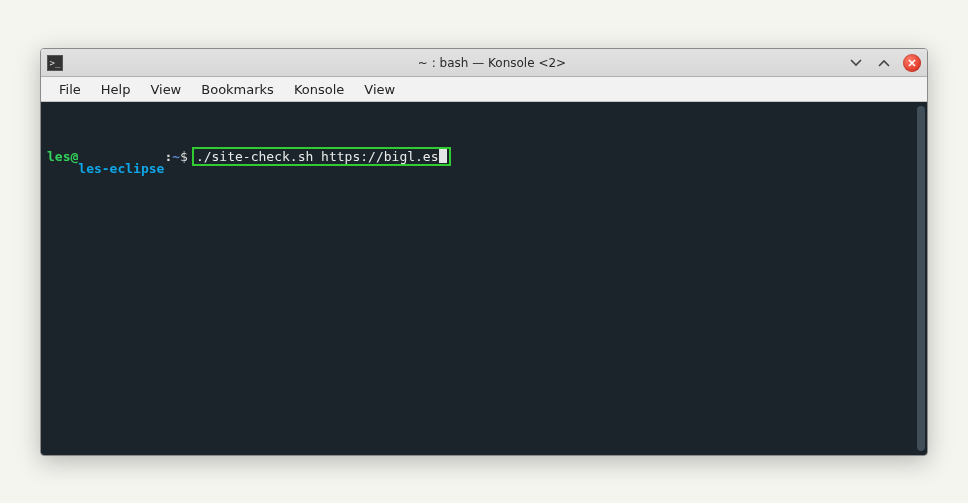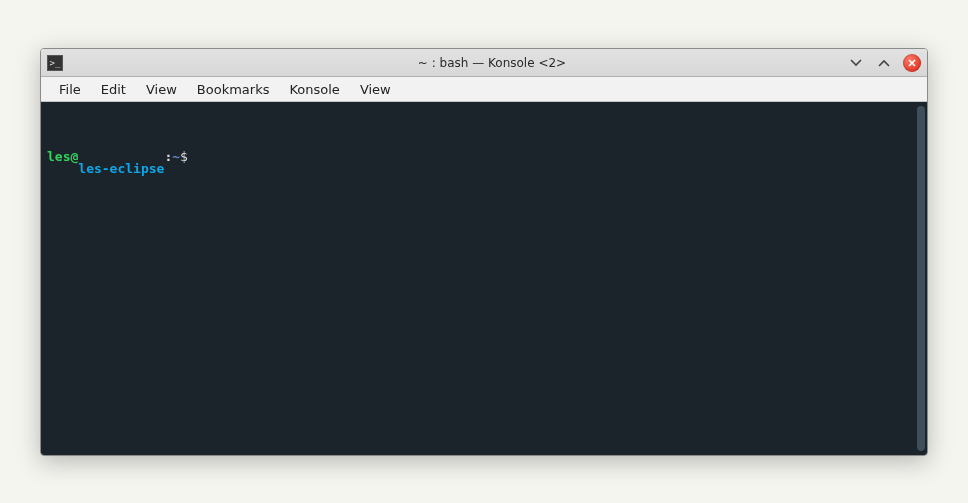--- a/index.html
+++ b/index.html
@@ -159,27 +159,30 @@
       <div class="tb-btn tb-close">
         <svg width="10" height="10" viewBox="0 0 10 10">
             <path d="M2 2 L8 8 M8 2 L2 8" fill="none" stroke="#fff" stroke-width="1.6"></path>
           </svg>
       </div>
     </div>
   </div>
 
   <div class="menubar">
     <div class="menuitem">File</div>
-    <div class="menuitem">Edit</div>
+    <div class="menuitem">Help</div>
     <div class="menuitem">View</div>
     <div class="menuitem">Bookmarks</div>
     <div class="menuitem">Konsole</div>
     <div class="menuitem">View</div>
   </div>
 
   <div class="terminal">
     <div class="term-line">
       <span class="prompt-user">les</span><span class="prompt-user">@</span><span class="prompt-host">les-eclipse</span><span class="prompt-sep">:</span><span class="prompt-path">~</span><span class="prompt-sym">$</span>
+      <span class="cmd-wrap">
+        <span class="cmd-text">./site-check.sh https://bigl.es</span><span class="cursor"></span>
+      </span>
     </div>
     <div class="scrollbar"></div>
   </div>
 
 </div>
 
 </body></html>

